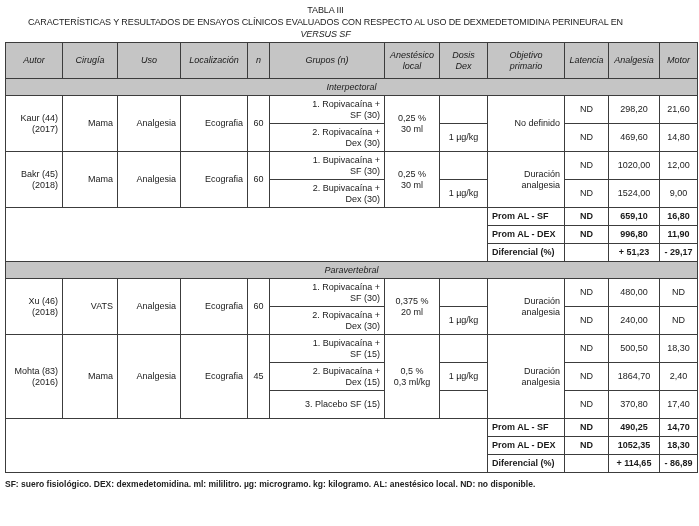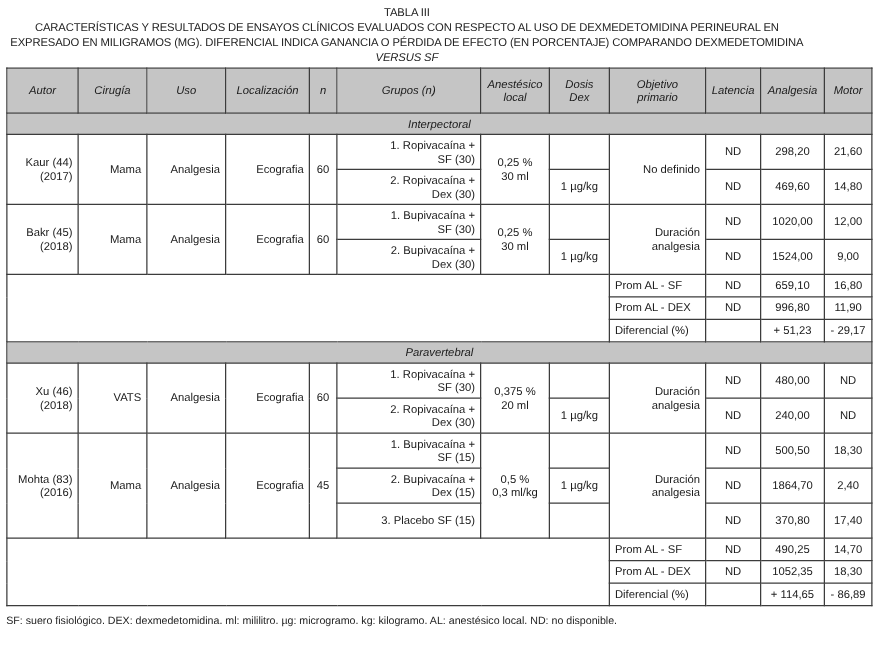--- a/index.html
+++ b/index.html
@@ -49,43 +49,43 @@
   }
   tr.sectionrow { height: 17px; }
   tr.sectionrow td {
     background: #c5c5c5;
     font-style: italic;
     text-align: center;
     margin-top: 19px;
   }
   tr.sub { height: 28px; }
   tr.sum { height: 18px; }
-  tr.sum td { font-weight: normal; }
+  tr.sum td { font-weight: bold; }
   td.tl { text-align: right; }
   td.ct { text-align: center; }
   td.blank { border: none; background: #ffffff; }
   td.slabel { text-align: left; padding-left: 3px; }
   td.snum { text-align: center; }
 
   
   .footnote {
     margin: 6px 0 0 5px;
     font-size: 8.5px;
     color: #222;
+    font-weight: bold;
   }
 </style>
 </head>
 <body>
 
 <div class="page">
 
   <div class="title-block">
     <div>TABLA III</div>
     <div>CARACTERÍSTICAS Y RESULTADOS DE ENSAYOS CLÍNICOS EVALUADOS CON RESPECTO AL USO DE DEXMEDETOMIDINA PERINEURAL EN</div>
-    <div>EXPRESADO EN MILIGRAMOS (MG). DIFERENCIAL INDICA GANANCIA O PÉRDIDA DE EFECTO (EN PORCENTAJE) COMPARANDO DEXMEDETOMIDINA</div>
     <div class="versus-line">VERSUS SF</div>
   </div>
 
   <table class="main">
     <colgroup>
       <col style="width:57px">
         <col style="width:55px">
         <col style="width:63px">
         <col style="width:67px">
       <col style="width:22px">

